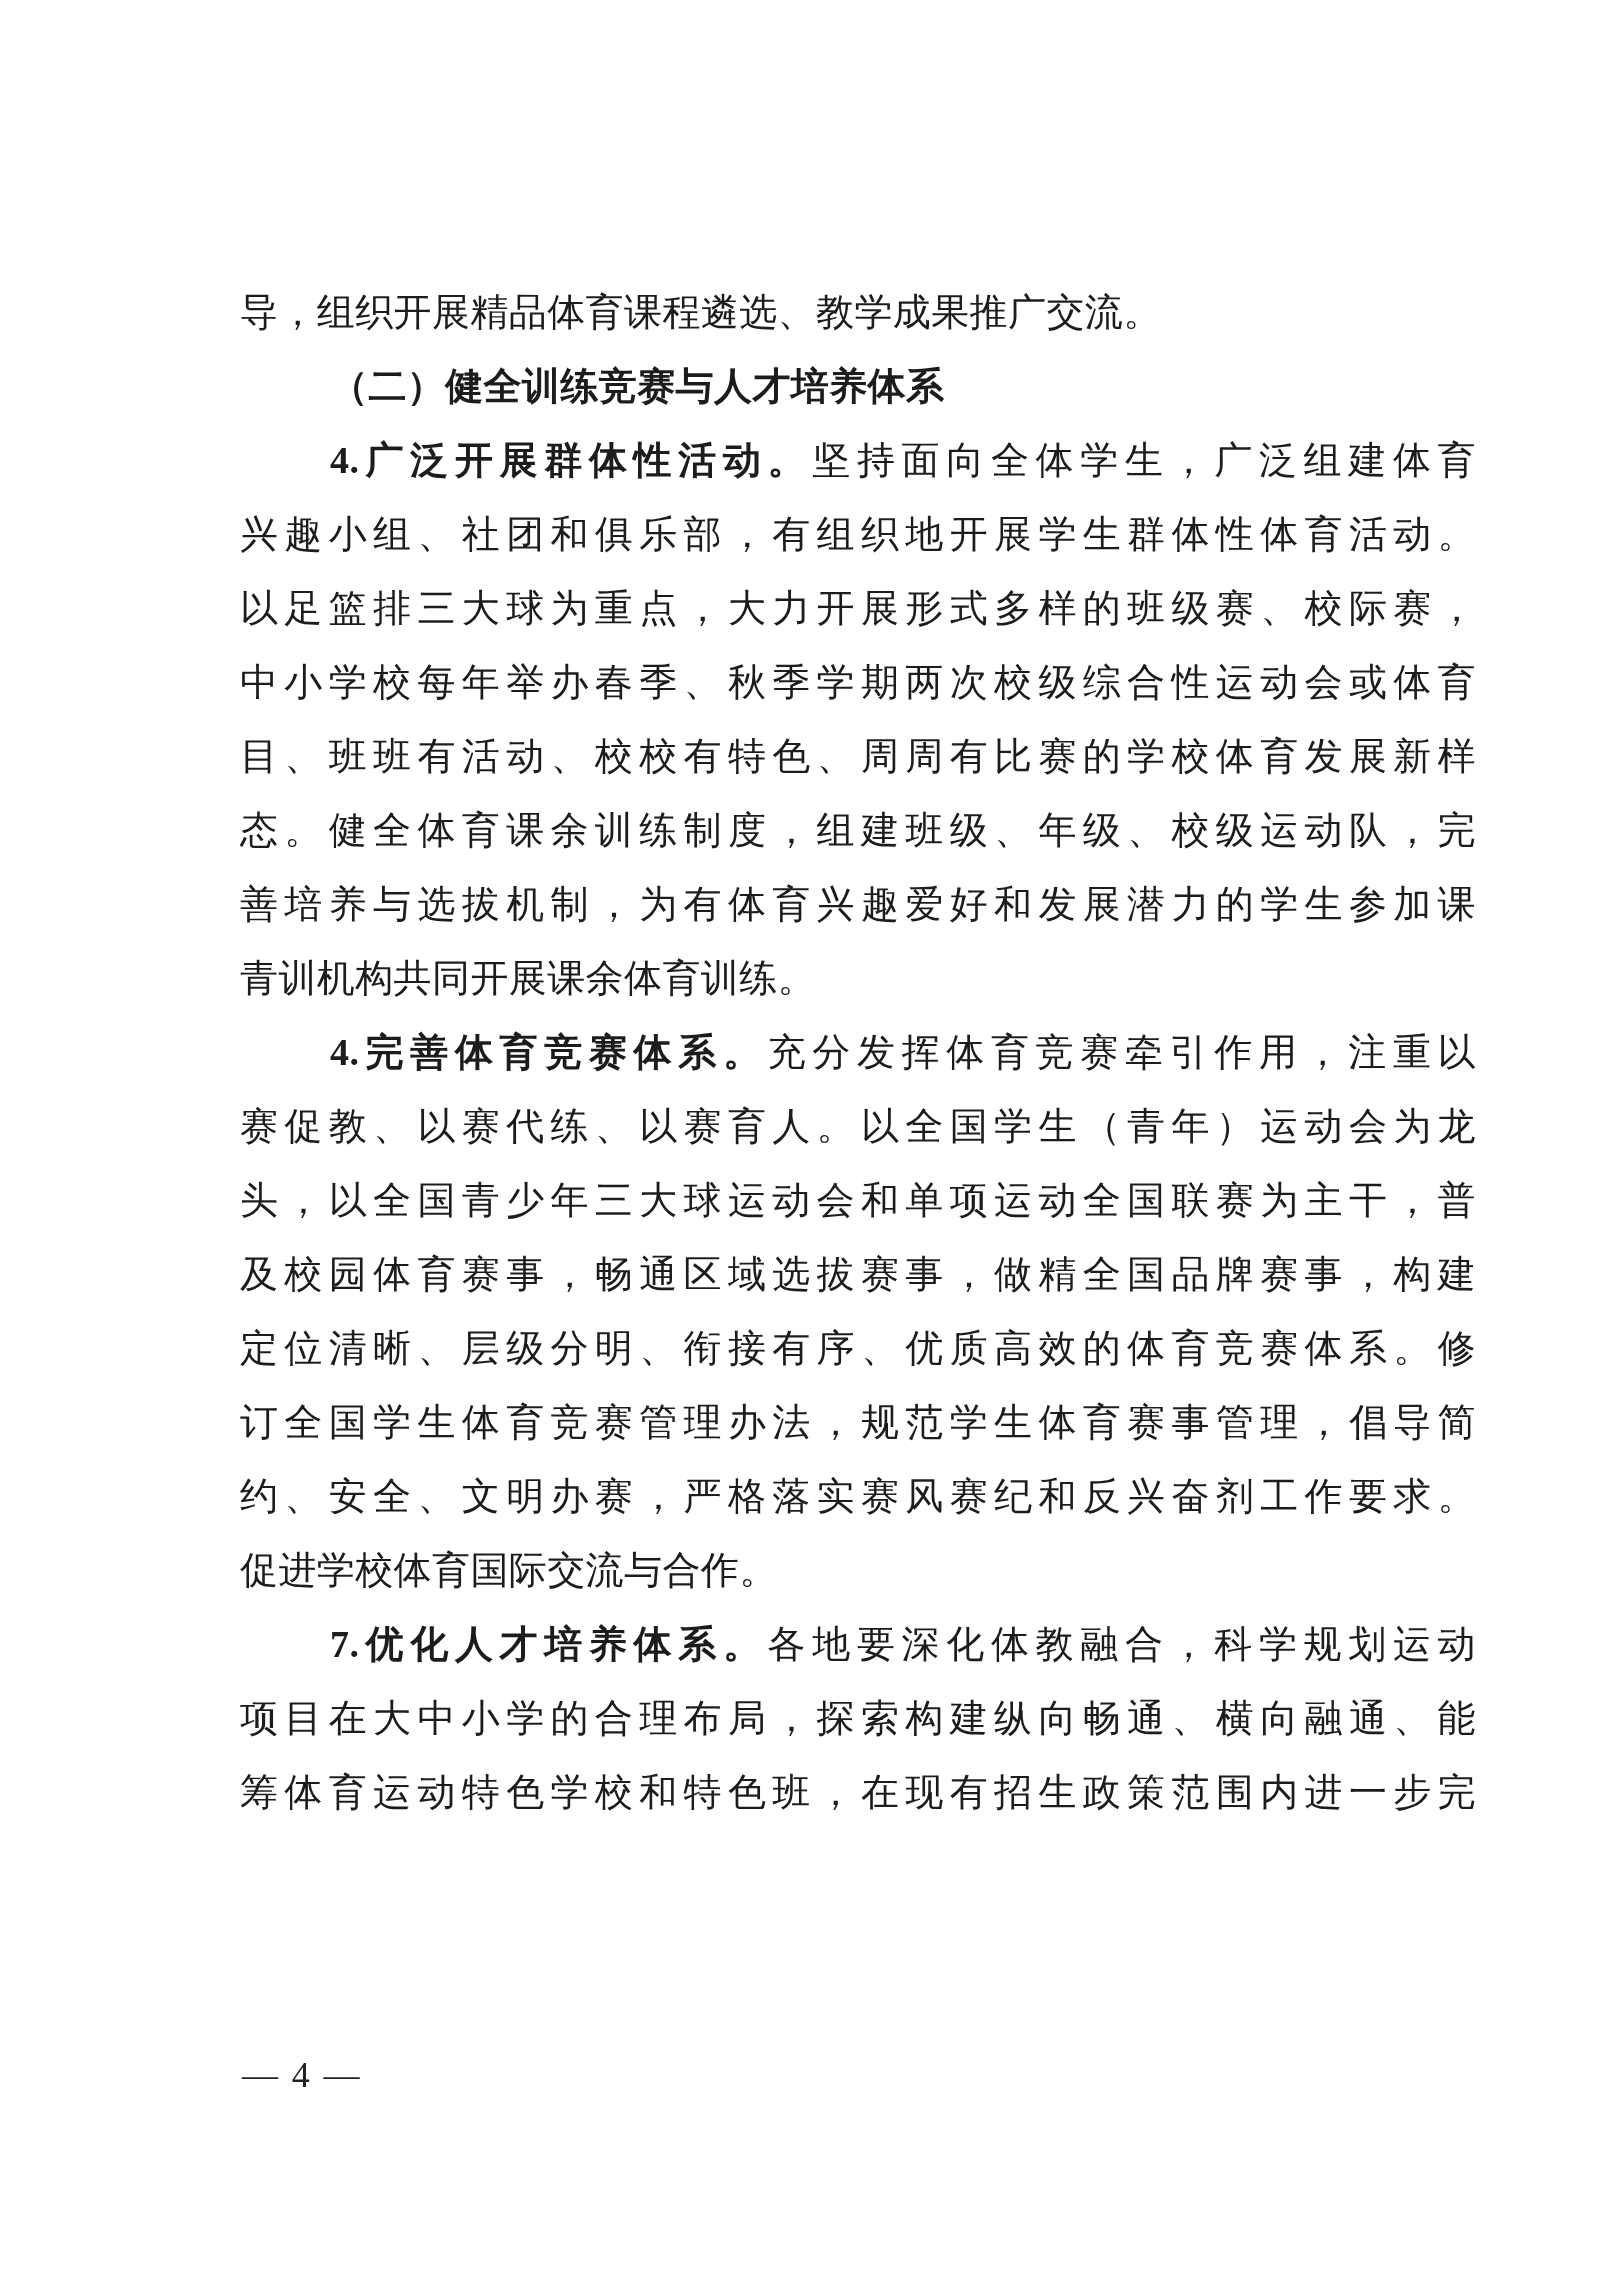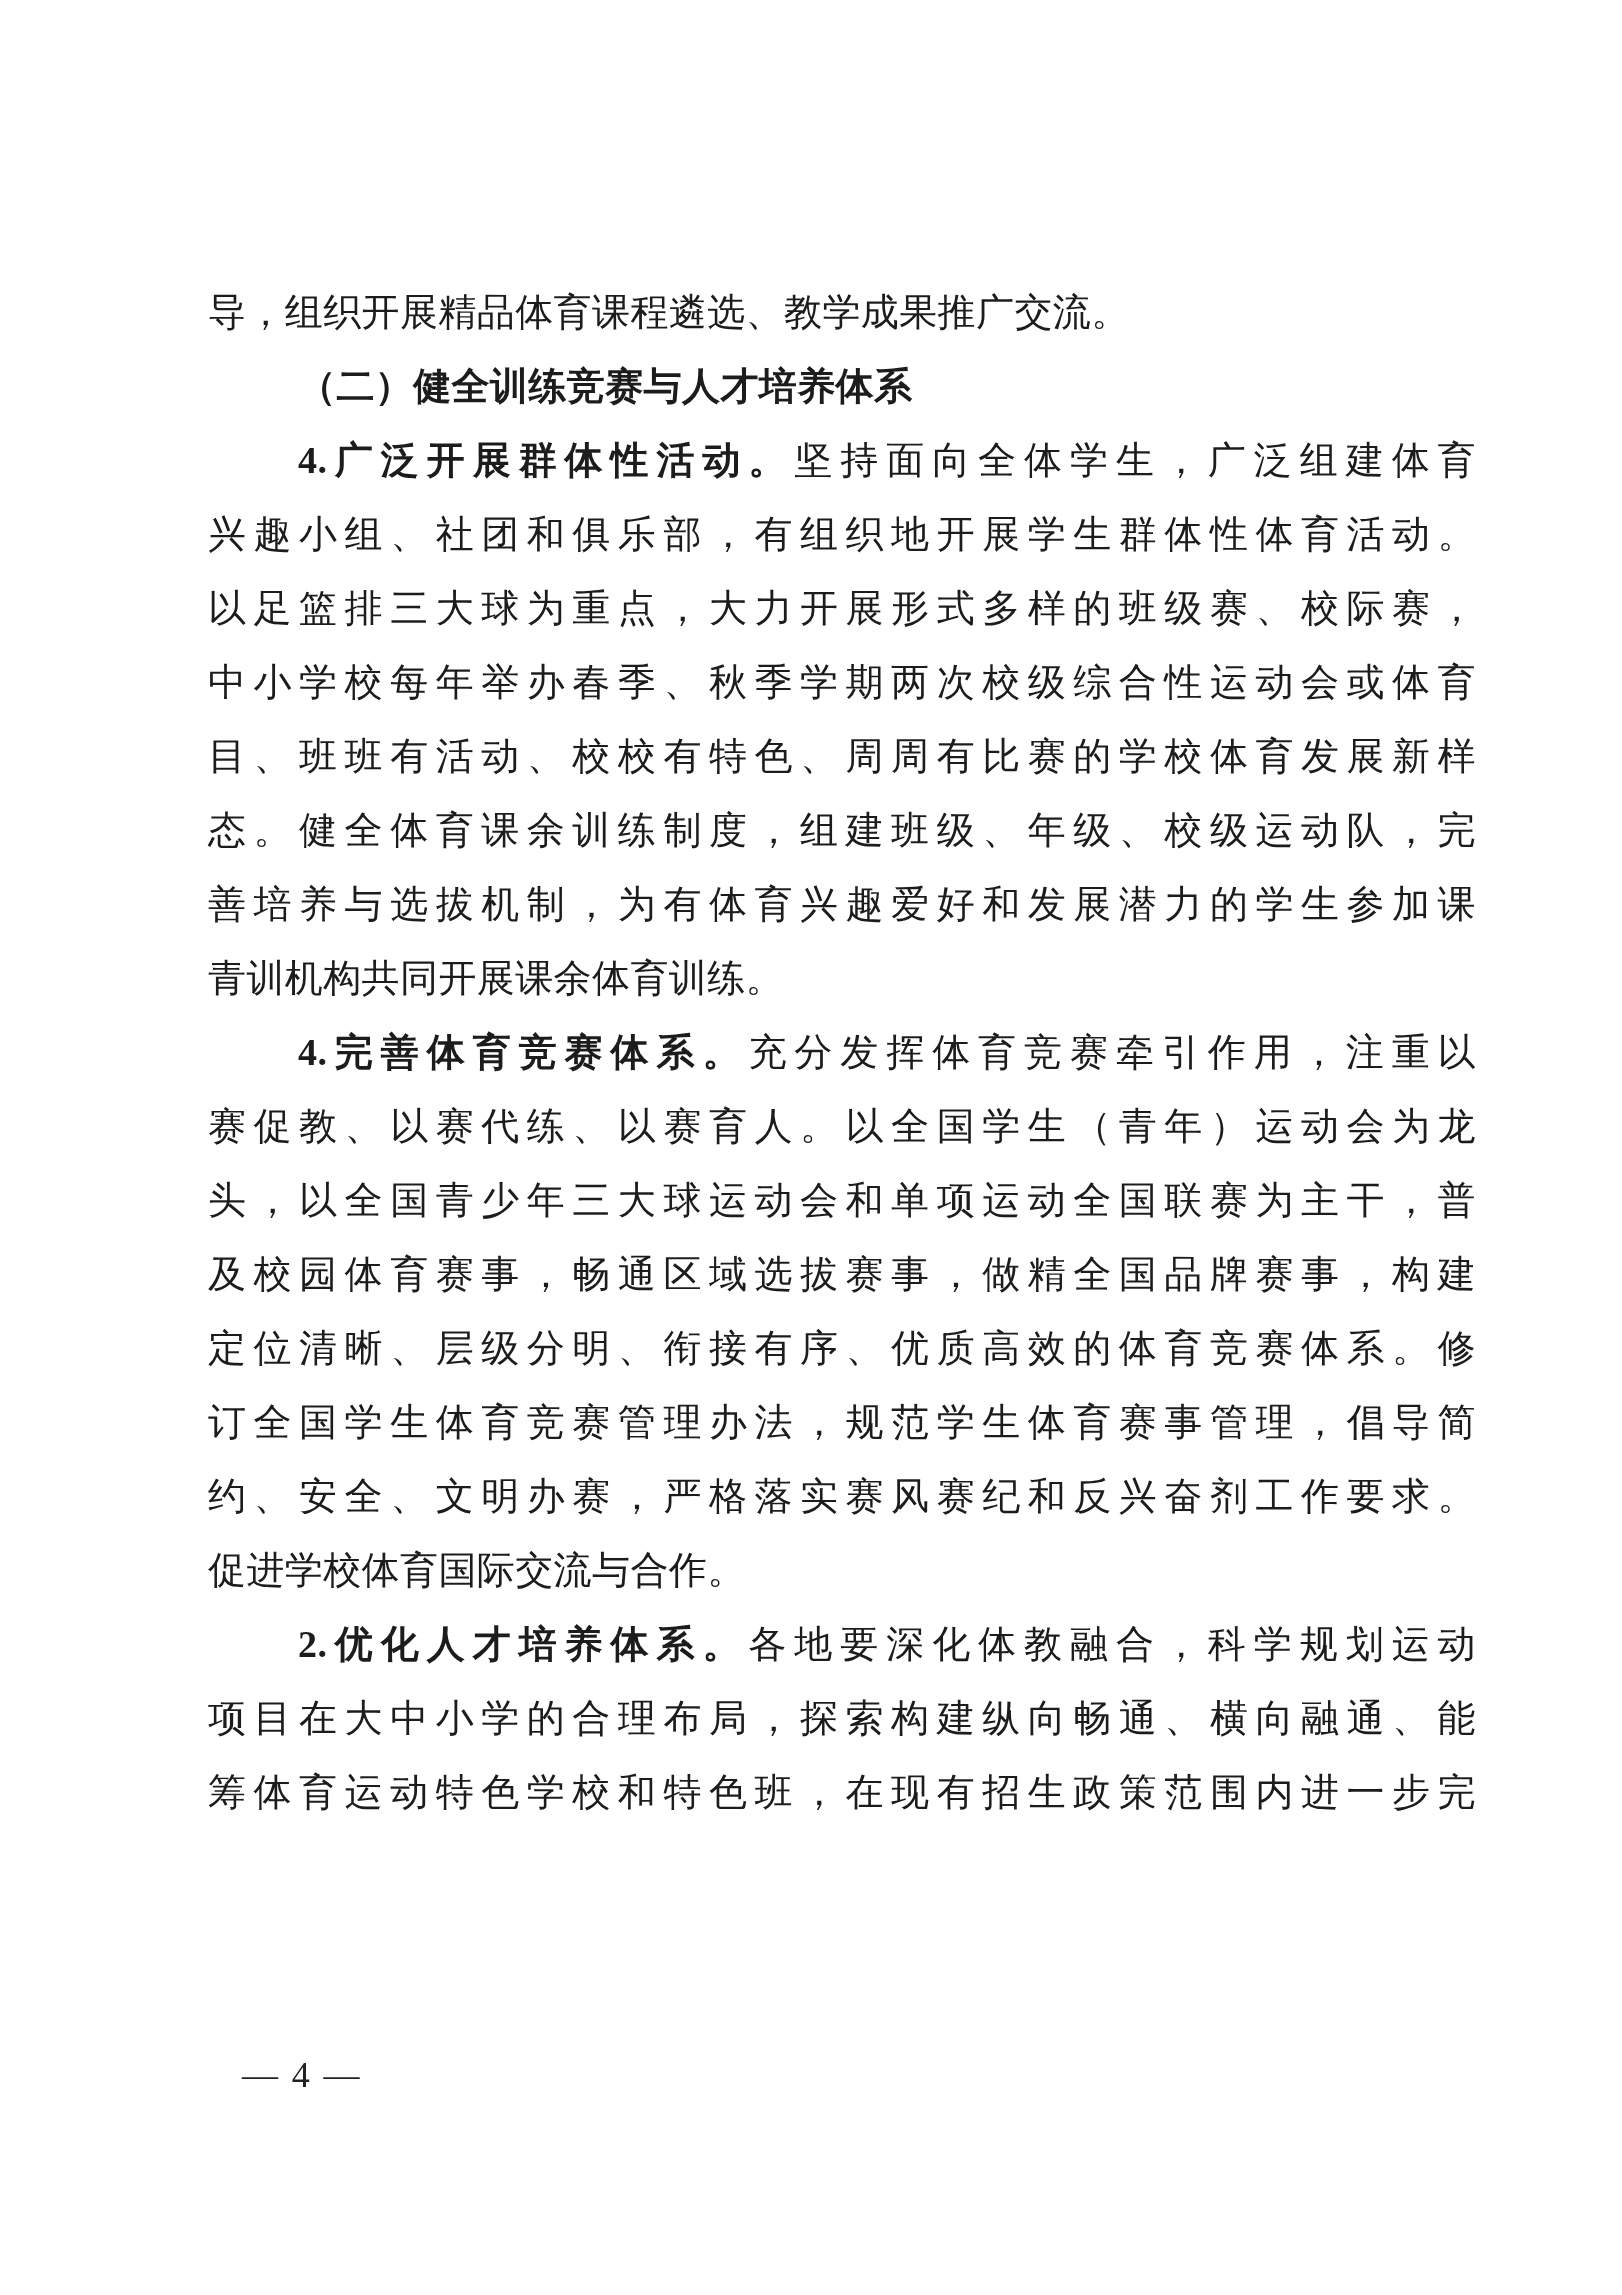--- a/index.html
+++ b/index.html
@@ -26,21 +26,21 @@
     white-space: nowrap;
     letter-spacing: 0.4px;
   }
   
   .line.fill {
     white-space: normal;
     text-align: justify;
     text-align-last: justify;
   }
   .line.indent { text-indent: 90px; }
-  .lead { font-weight: bold; }
+  .lead { font-weight: bold; margin-left: 32px; }
   .heading { font-weight: bold; }
   .footer {
     position: absolute;
     left: 242px;
     top: 2054px;
     font-size: 36px;
     line-height: 43px;
     letter-spacing: 2.4px;
     color: #222222;
   }
@@ -82,21 +82,21 @@
     <div class="line fill"><span class="lead"></span><span>及校园体育赛事，畅通区域选拔赛事，做精全国品牌赛事，构建</span></div>
 
     <div class="line fill"><span class="lead"></span><span>定位清晰、层级分明、衔接有序、优质高效的体育竞赛体系。修</span></div>
 
     <div class="line fill"><span class="lead"></span><span>订全国学生体育竞赛管理办法，规范学生体育赛事管理，倡导简</span></div>
 
     <div class="line fill"><span class="lead"></span><span>约、安全、文明办赛，严格落实赛风赛纪和反兴奋剂工作要求。</span></div>
 
     <div class="line"><span class="lead"></span><span>促进学校体育国际交流与合作。</span></div>
 
-    <div class="line indent fill"><span class="lead">2.优化人才培养体系。</span><span>各地要深化体教融合，科学规划运动</span></div>
+    <div class="line indent fill"><span class="lead">7.优化人才培养体系。</span><span>各地要深化体教融合，科学规划运动</span></div>
 
     <div class="line fill"><span class="lead"></span><span>项目在大中小学的合理布局，探索构建纵向畅通、横向融通、能</span></div>
 
 
     <div class="line fill"><span class="lead"></span><span>筹体育运动特色学校和特色班，在现有招生政策范围内进一步完</span></div>
 
   </div>
 
   <div class="footer">— 4 —</div>
 </div>

